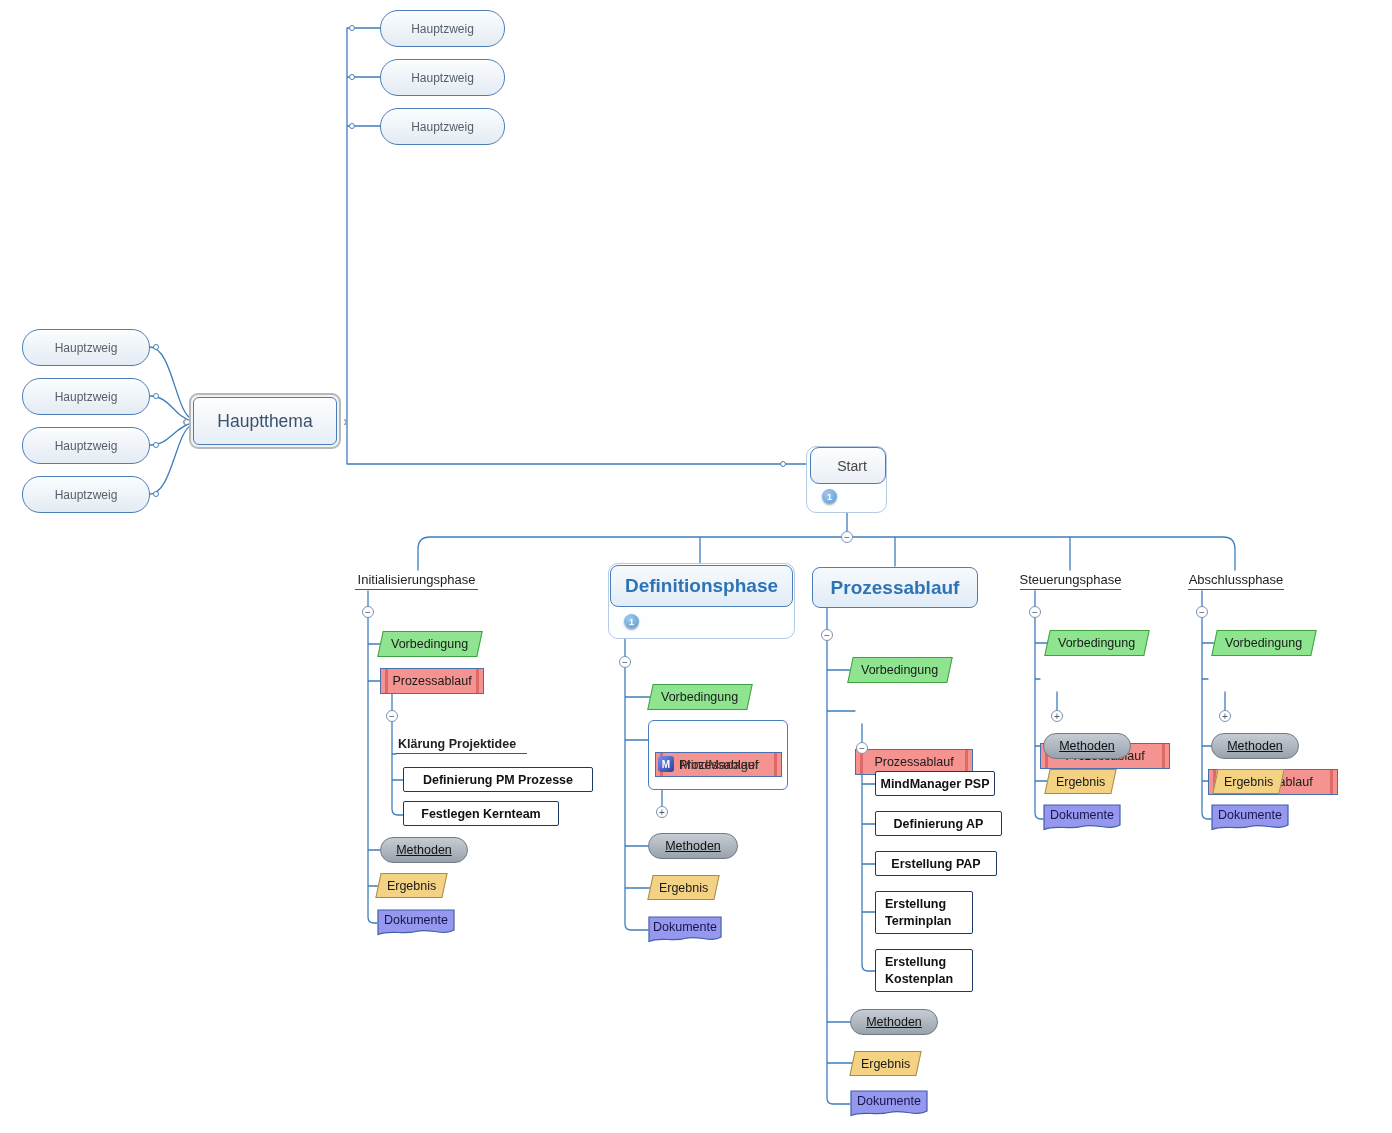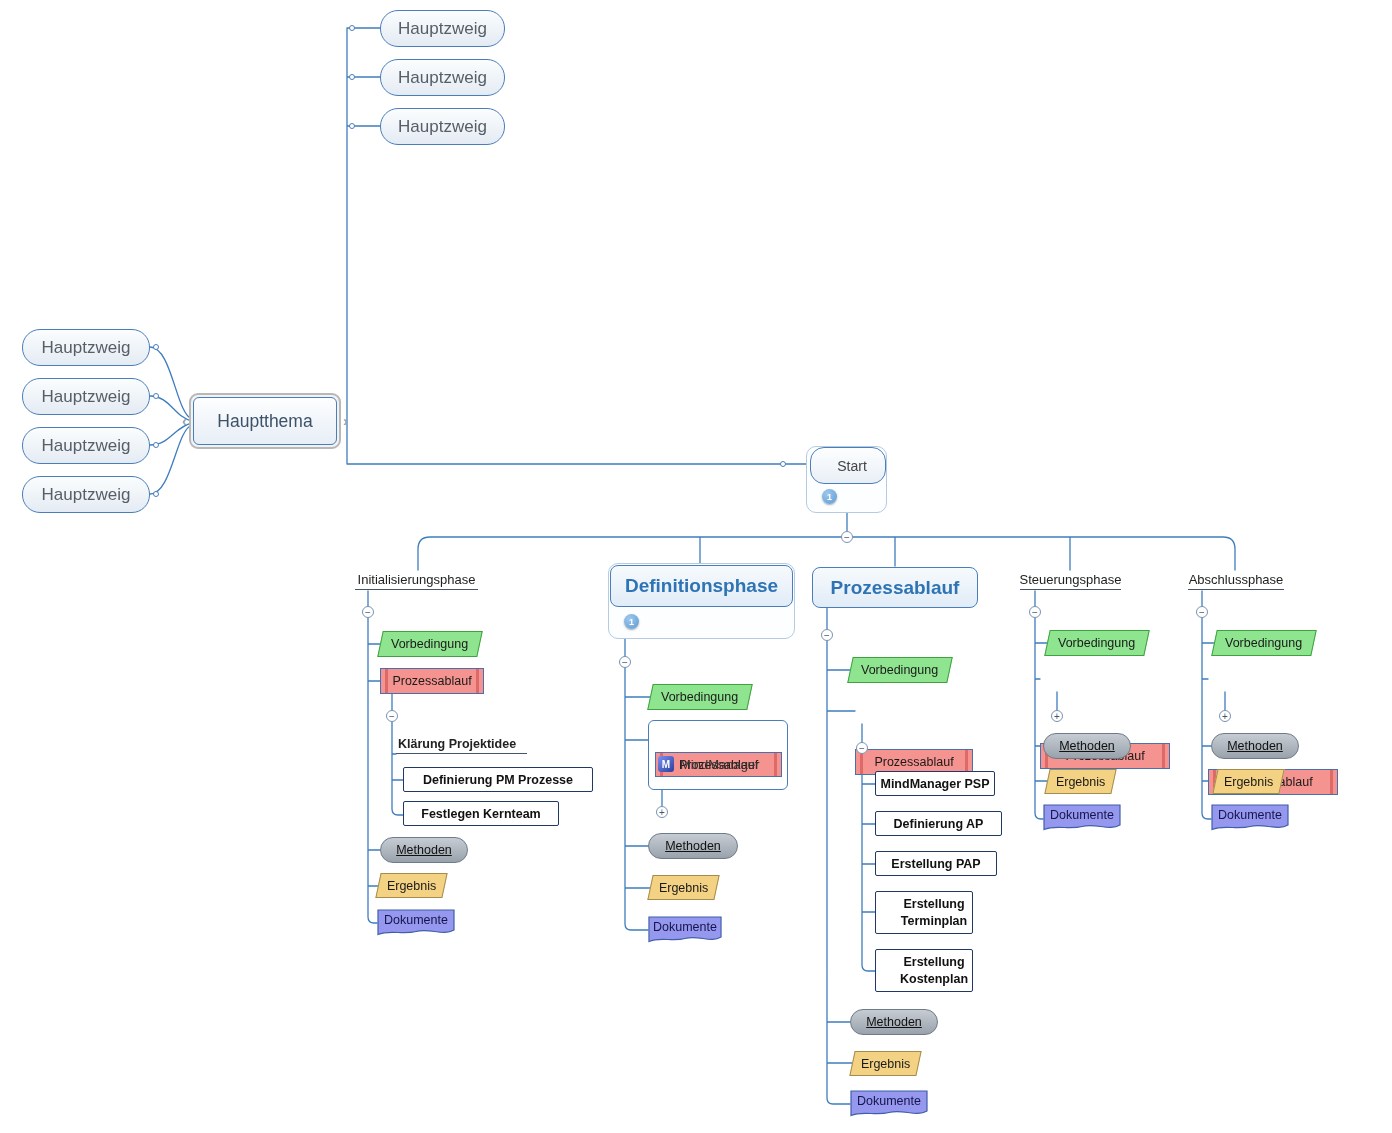--- a/index.html
+++ b/index.html
@@ -9,42 +9,42 @@
   }
   .wires{position:absolute;left:0;top:0;z-index:0;}
   .node{
     position:absolute;box-sizing:border-box;z-index:2;
     display:flex;align-items:center;justify-content:center;
     font-size:12.5px;color:#1a1a1a;white-space:nowrap;
   }
   .pill{
     border:1.4px solid #4a7ebb;border-radius:18px;
     background:linear-gradient(#fbfdfe,#e4ebf3);
-    color:#565e67;font-size:17px;
+    color:#565e67;font-size:12px;
   }
   .central-outer{
     position:absolute;box-sizing:border-box;z-index:2;
     border:2px solid #b8b8b8;border-radius:9px;padding:2px;
     background:#f2f2f2;
   }
   .central-inner{
     box-sizing:border-box;width:100%;height:100%;
     border:1.4px solid #4a7ebb;border-radius:6px;
     background:linear-gradient(#fdfeff,#e7eef6);
     display:flex;align-items:center;justify-content:center;
     font-size:17.5px;font-weight:500;color:#3b5269;
   }
   .chev{
     position:absolute;top:50%;transform:translateY(-55%);
     color:#96a3b0;font-size:15px;font-weight:bold;z-index:3;line-height:1;
   }
   .chev-l{left:-9px;}
   .chev-r{right:-9px;}
   .startbox{
-    border:1.4px solid #4a7ebb;border-radius:14px;
+    border:1.4px solid #4a7ebb;border-radius:9px;
     background:linear-gradient(#fdfeff,#e9eff6);
     font-size:14px;color:#444;padding-left:8px;
   }
   .outline{
     position:absolute;box-sizing:border-box;z-index:1;
     border:1.2px solid #b4cbe1;border-radius:10px;background:#fdfeff;
   }
   .phasebox{
     border:1.6px solid #4a7ebb;border-radius:8px;
     background:linear-gradient(#f6fafd,#e1ecf7);
@@ -69,22 +69,22 @@
   .proc::after{right:4px;}
   .methoden{
     background:linear-gradient(#c6ccd3,#99a2ac);
     border:1.2px solid #6e7a86;border-radius:13px;color:#111;text-decoration:underline;
   }
   .taskbox{
     background:#ffffff;border:1.6px solid #1f3864;border-radius:2px;
     font-weight:bold;font-size:12.5px;color:#111;
   }
   .taskbox.wrap{
-    white-space:normal;justify-content:flex-start;text-align:center;
-    padding-left:20px;line-height:1.35;
+    white-space:normal;justify-content:flex-start;text-align:left;
+    padding-left:9px;line-height:1.35;
   }
   .doc{position:absolute;z-index:2;}
   .doc svg{position:absolute;left:0;top:0;}
   .doc span{
     position:relative;z-index:3;display:block;text-align:center;
     font-size:12.5px;color:#15154a;padding-top:4px;
   }
   .proc-group{
     position:absolute;box-sizing:border-box;z-index:1;
     border:1.2px solid #4a7ebb;border-radius:6px;background:#ffffff;

